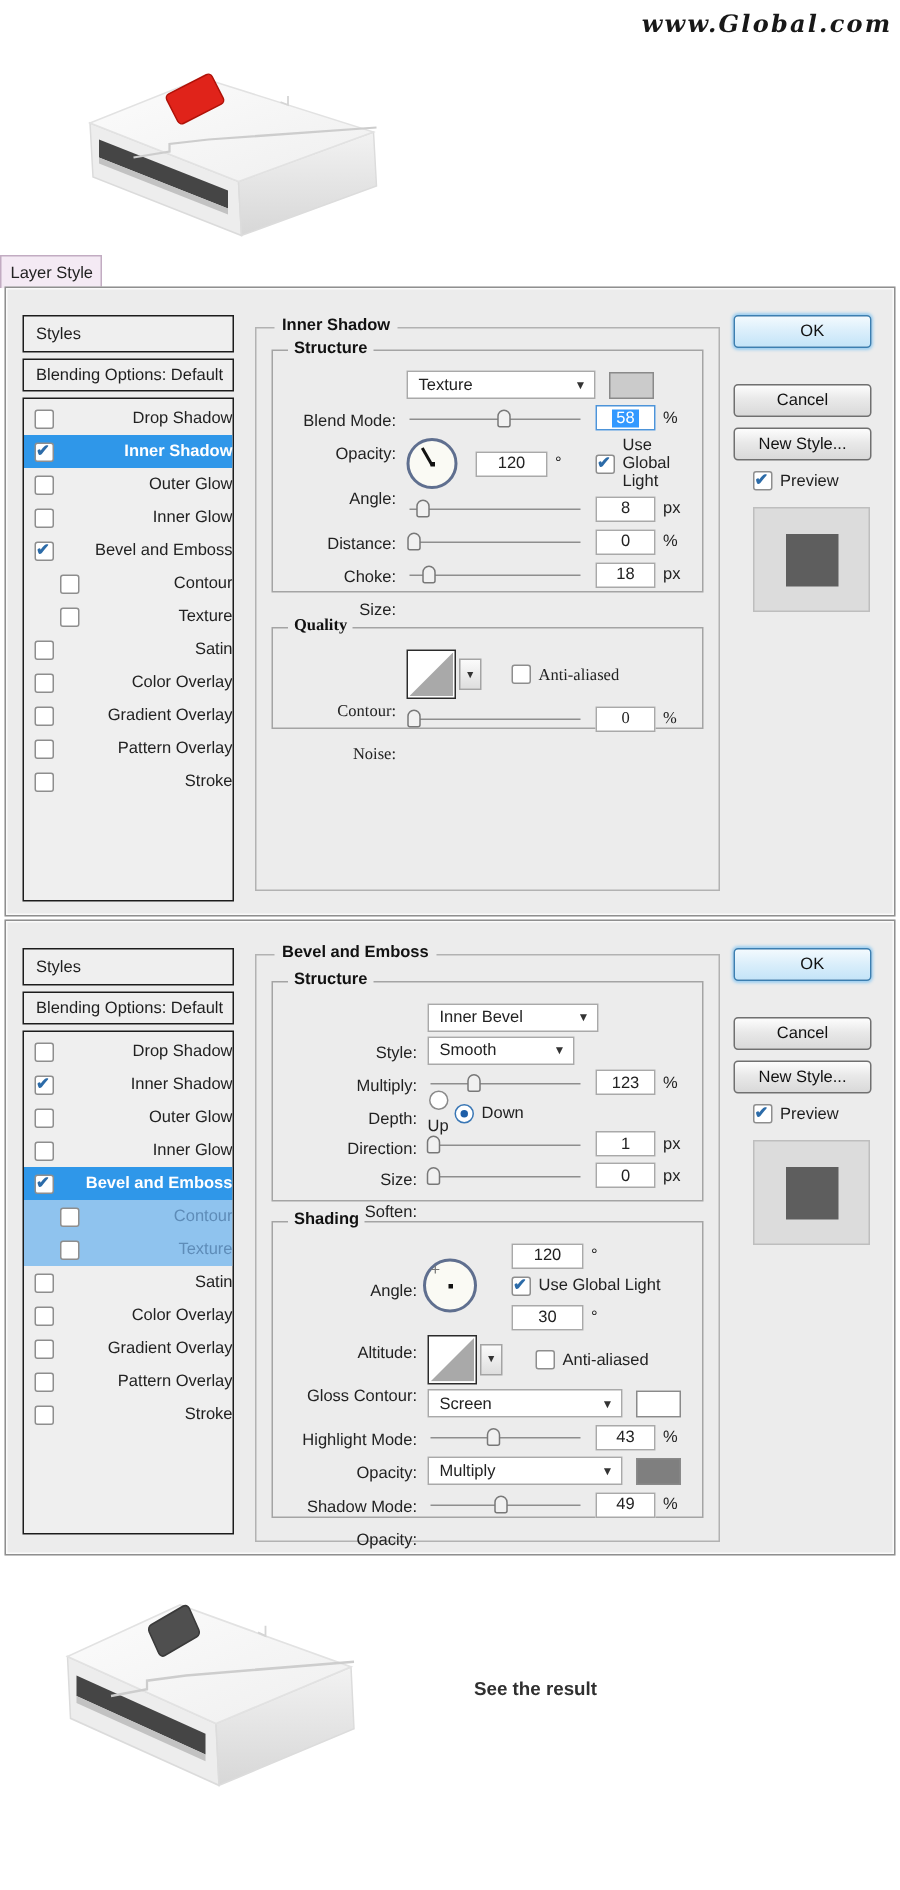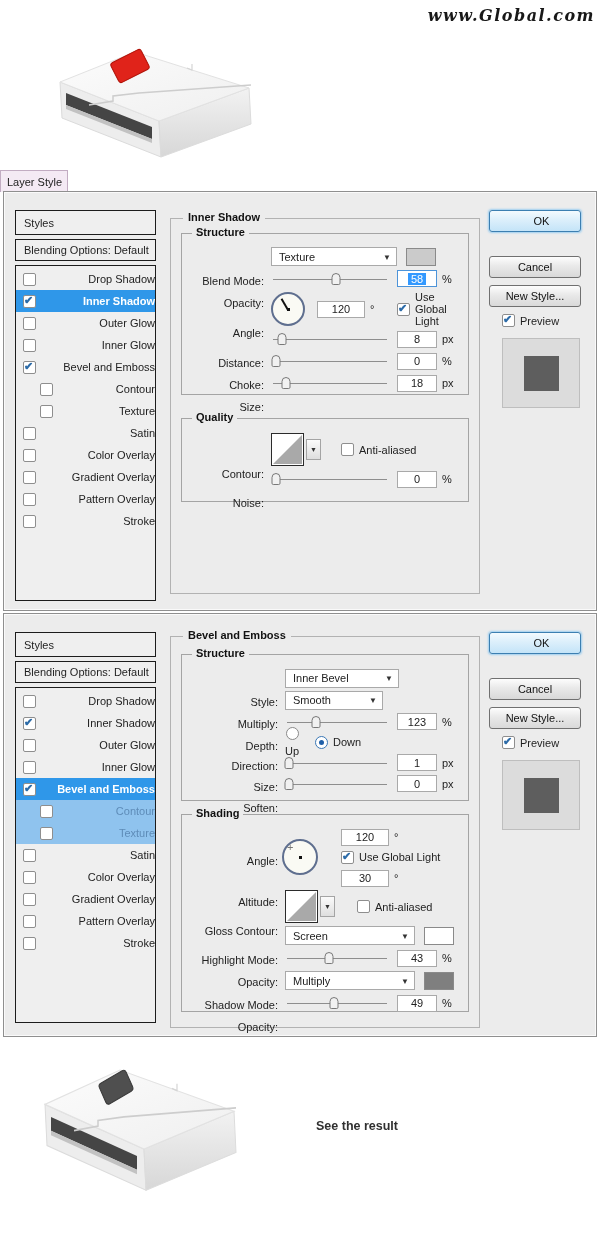--- a/index.html
+++ b/index.html
@@ -46,21 +46,21 @@
   .radio.on::after{content:"";position:absolute;left:3px;top:3px;width:5px;height:5px;border-radius:50%;background:#1F5FA8;}
 
   
   .outer{position:absolute;left:166px;top:26px;width:310px;border:1px solid #B2B2B2;box-sizing:border-box;}
   #dialog1 .outer{height:376px;}
   #dialog2 .outer{top:22px;height:392px;}
   .group{position:relative;border:1px solid #A4A4A4;box-sizing:border-box;margin:0 10px;padding:12px 8px 2px 4px;}
   .gtitle{position:absolute;top:-8px;left:10px;background:#ECECEC;padding:0 4px;font-weight:700;font-size:11px;color:#111;}
   .otitle{position:absolute;top:-8px;left:12px;background:#ECECEC;padding:0 5px;font-weight:700;font-size:11px;color:#111;}
   #dialog1 .group-structure{margin-top:14px;height:162px;}
-  #dialog1 .group-quality{margin-top:23px;height:84px;}
+  #dialog1 .group-quality{margin-top:23px;height:68px;font-family:Liberation Serif, serif;}
   #dialog2 .group-structure{margin-top:17px;height:147px;}
   #dialog2 .group-shading{margin-top:13px;height:198px;}
 
   
   .row{display:flex;align-items:center;font-size:11px;color:#222;}
   .lbl{text-align:right;margin-right:7px;flex:none;margin-top:48px;}
   #dialog1 .lbl{width:78px;}
   #dialog2 .lbl{width:92px;}
   .unit{width:18px;flex:none;padding-left:2px;}
   .nfield{width:40px;height:17px;background:#fff;border:1px solid #A9A9A9;box-sizing:border-box;
@@ -372,21 +372,21 @@
           </div>
           <span class="nfield">123</span>
           <span class="unit">%</span>
         </div>
         <div class="row" style="height:20px;">
           <span class="lbl">Direction:</span>
           <span class="ugl" style="margin-left:0;flex-direction:column;">
             <span class="radio"></span>
             <span>Up</span>
           </span>
-          <span class="ugl" style="margin-left:16px;">
+          <span class="ugl" style="margin-left:4px;">
             <span class="radio on"></span>
             <span>Down</span>
           </span>
         </div>
         <div class="row" style="height:21px;">
           <span class="lbl">Size:</span>
           <div class="slider">
             <span class="thumb" style="left: 4%;"></span>
           </div>
           <span class="nfield">1</span>

